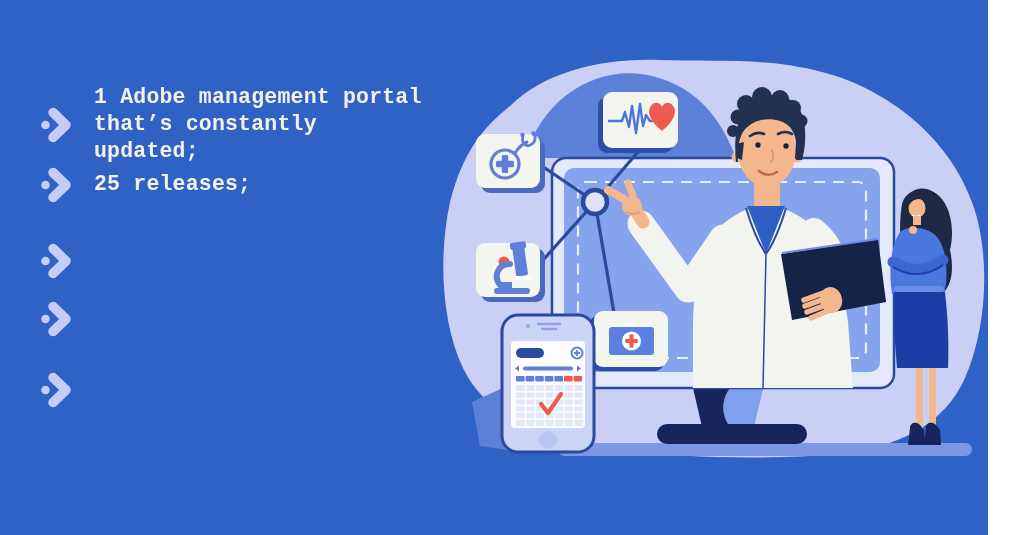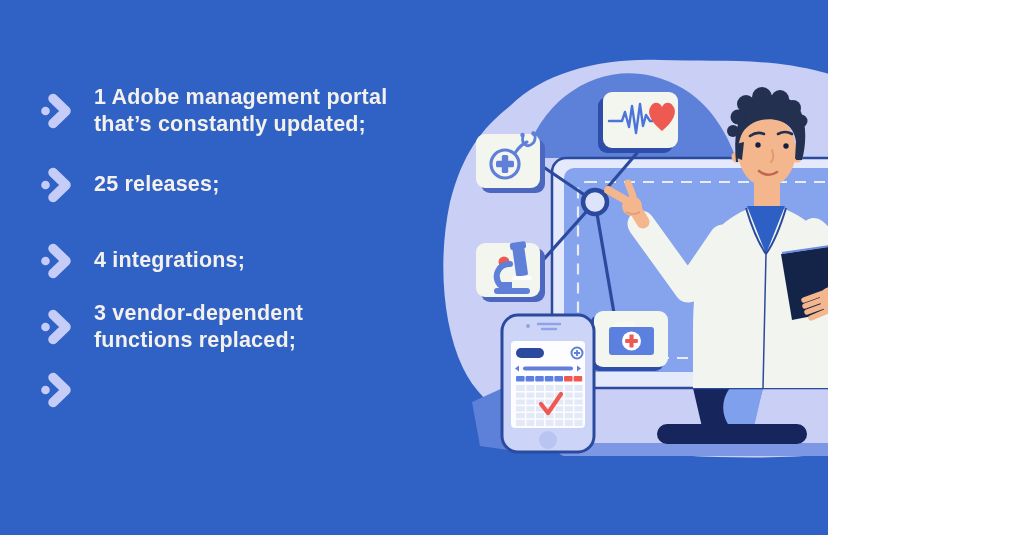--- a/index.html
+++ b/index.html
@@ -1,17 +1,17 @@
 <!DOCTYPE html>
 <html><head>
 <meta charset="utf-8">
 <style>
   html,body{margin:0;padding:0;}
-  .canvas{position:relative;width:828px;height:535px;background:#2f62c4;overflow:hidden;
-          font-family:Liberation Sans, sans-serif;}
+  .canvas{position:relative;width:988px;height:535px;background:#2f62c4;overflow:hidden;
+          font-family:Liberation Mono, monospace;}
   .bullet{position:absolute;left:41px;display:flex;align-items:center;gap:19px;}
   .chev{flex:0 0 auto;width:34px;height:38px;color:#c5ccf8;}
   .btext{font-size:21.5px;font-weight:700;color:#f4f1ec;line-height:1.26;letter-spacing:.2px;}
   .b1{top:84px}.b2{top:166px}.b3{top:242px}.b4{top:300px}.b5{top:371px}
   .b1 .btext{max-width:330px}
   .b4 .btext{max-width:245px}
   .b5 .btext{max-width:355px}
   .illus{position:absolute;left:430px;top:0;width:594px;height:535px;}
 </style>
 </head>
@@ -32,28 +32,26 @@
           <circle cx="4.5" cy="19" r="4.3" fill="currentColor"></circle>
           <path d="M 12 6.5 L 25 19 L 12 31.5" fill="none" stroke="currentColor" stroke-width="9.5" stroke-linecap="round" stroke-linejoin="round"></path>
         </svg>
       <div class="btext">25 releases;</div>
     </div>
     <div class="bullet b3">
       <svg class="chev" viewBox="0 0 34 38">
           <circle cx="4.5" cy="19" r="4.3" fill="currentColor"></circle>
           <path d="M 12 6.5 L 25 19 L 12 31.5" fill="none" stroke="currentColor" stroke-width="9.5" stroke-linecap="round" stroke-linejoin="round"></path>
         </svg>
-      <div class="btext">4 integrations;</div>
     </div>
     <div class="bullet b4">
       <svg class="chev" viewBox="0 0 34 38">
           <circle cx="4.5" cy="19" r="4.3" fill="currentColor"></circle>
           <path d="M 12 6.5 L 25 19 L 12 31.5" fill="none" stroke="currentColor" stroke-width="9.5" stroke-linecap="round" stroke-linejoin="round"></path>
         </svg>
-      <div class="btext">3 vendor-dependent functions replaced;</div>
     </div>
     <div class="bullet b5">
       <svg class="chev" viewBox="0 0 34 38">
           <circle cx="4.5" cy="19" r="4.3" fill="currentColor"></circle>
           <path d="M 12 6.5 L 25 19 L 12 31.5" fill="none" stroke="currentColor" stroke-width="9.5" stroke-linecap="round" stroke-linejoin="round"></path>
         </svg>
     </div>
   </div>
 
   <svg class="illus" viewBox="0 0 594 535">

